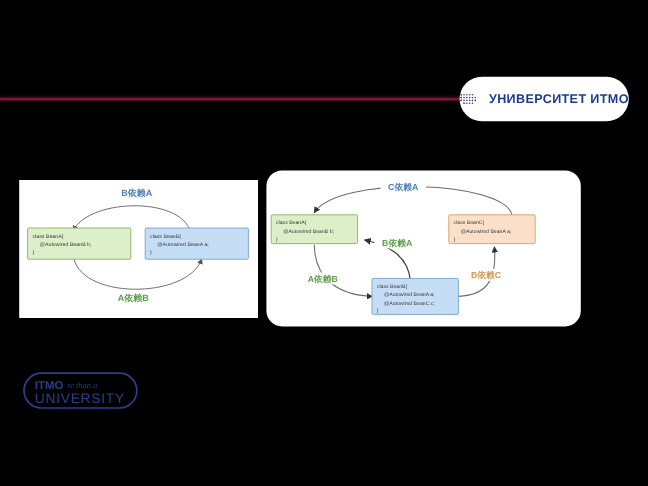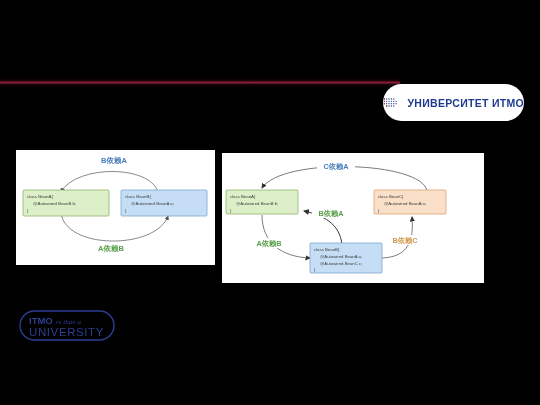--- a/index.html
+++ b/index.html
@@ -40,21 +40,20 @@
     left: 383px;
     top: 64px;
     width: 141px;
     height: 37px;
     background: #ffffff;
     border-radius: 19px;
     display: flex;
     align-items: center;
     justify-content: center;
     gap: 7px;
-    margin-top: 20px;
   }
   .itmo-dots {
     width: 26px;
     height: 18px;
     display: block;
   }
   .itmo-pill-text {
     font-family: "Liberation Sans", sans-serif;
     font-size: 10.5px;
     font-weight: bold;
@@ -63,21 +62,21 @@
     white-space: nowrap;
   }
 
   
   .panel {
     position: absolute;
     background: #ffffff;
     overflow: hidden;
   }
   #panel-left  { left: 16px;  top: 150px; width: 199px; height: 115px; }
-  #panel-right { left: 222px; top: 153px; width: 262px; height: 130px; }
+  #panel-right { left: 222px; top: 142px; width: 262px; height: 130px; border-radius: 13px; }
 
   .panel svg {
     display: block;
     width: 100%;
     height: 100%;
   }
 
   
   .codebox-text {
     font-family: "Liberation Sans", sans-serif;

